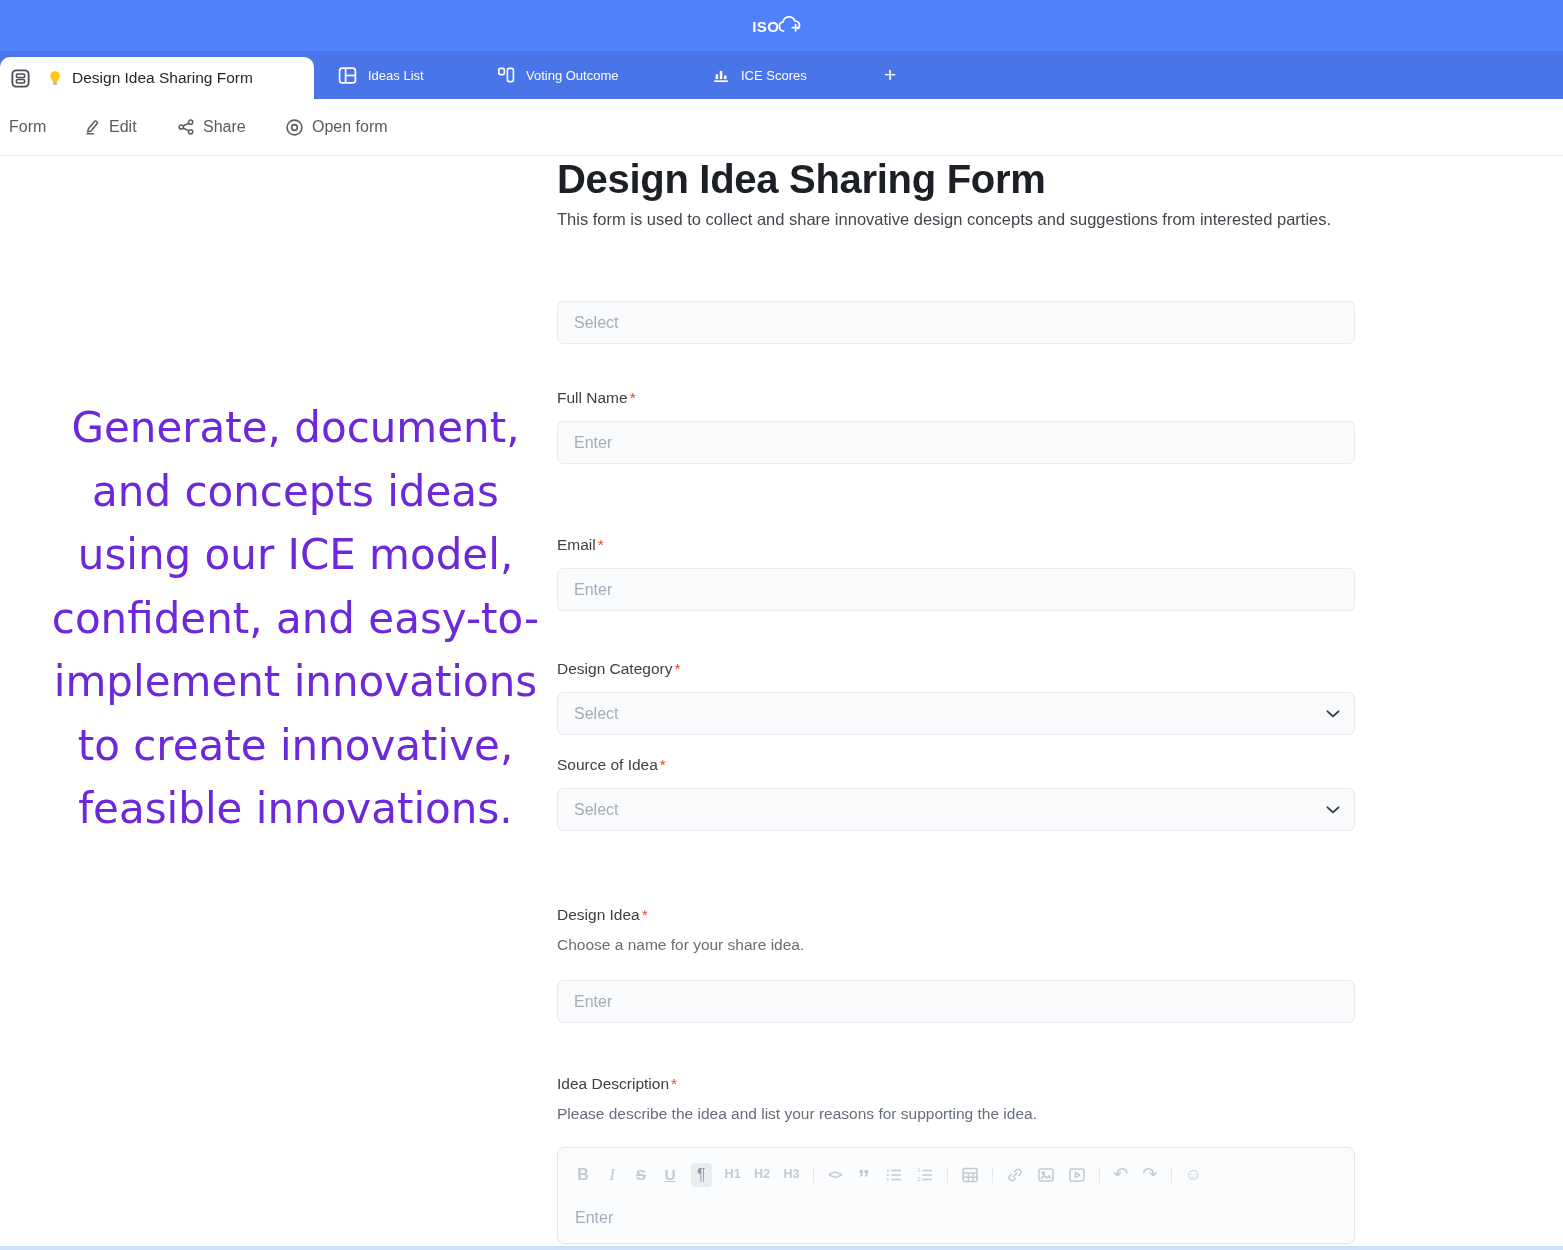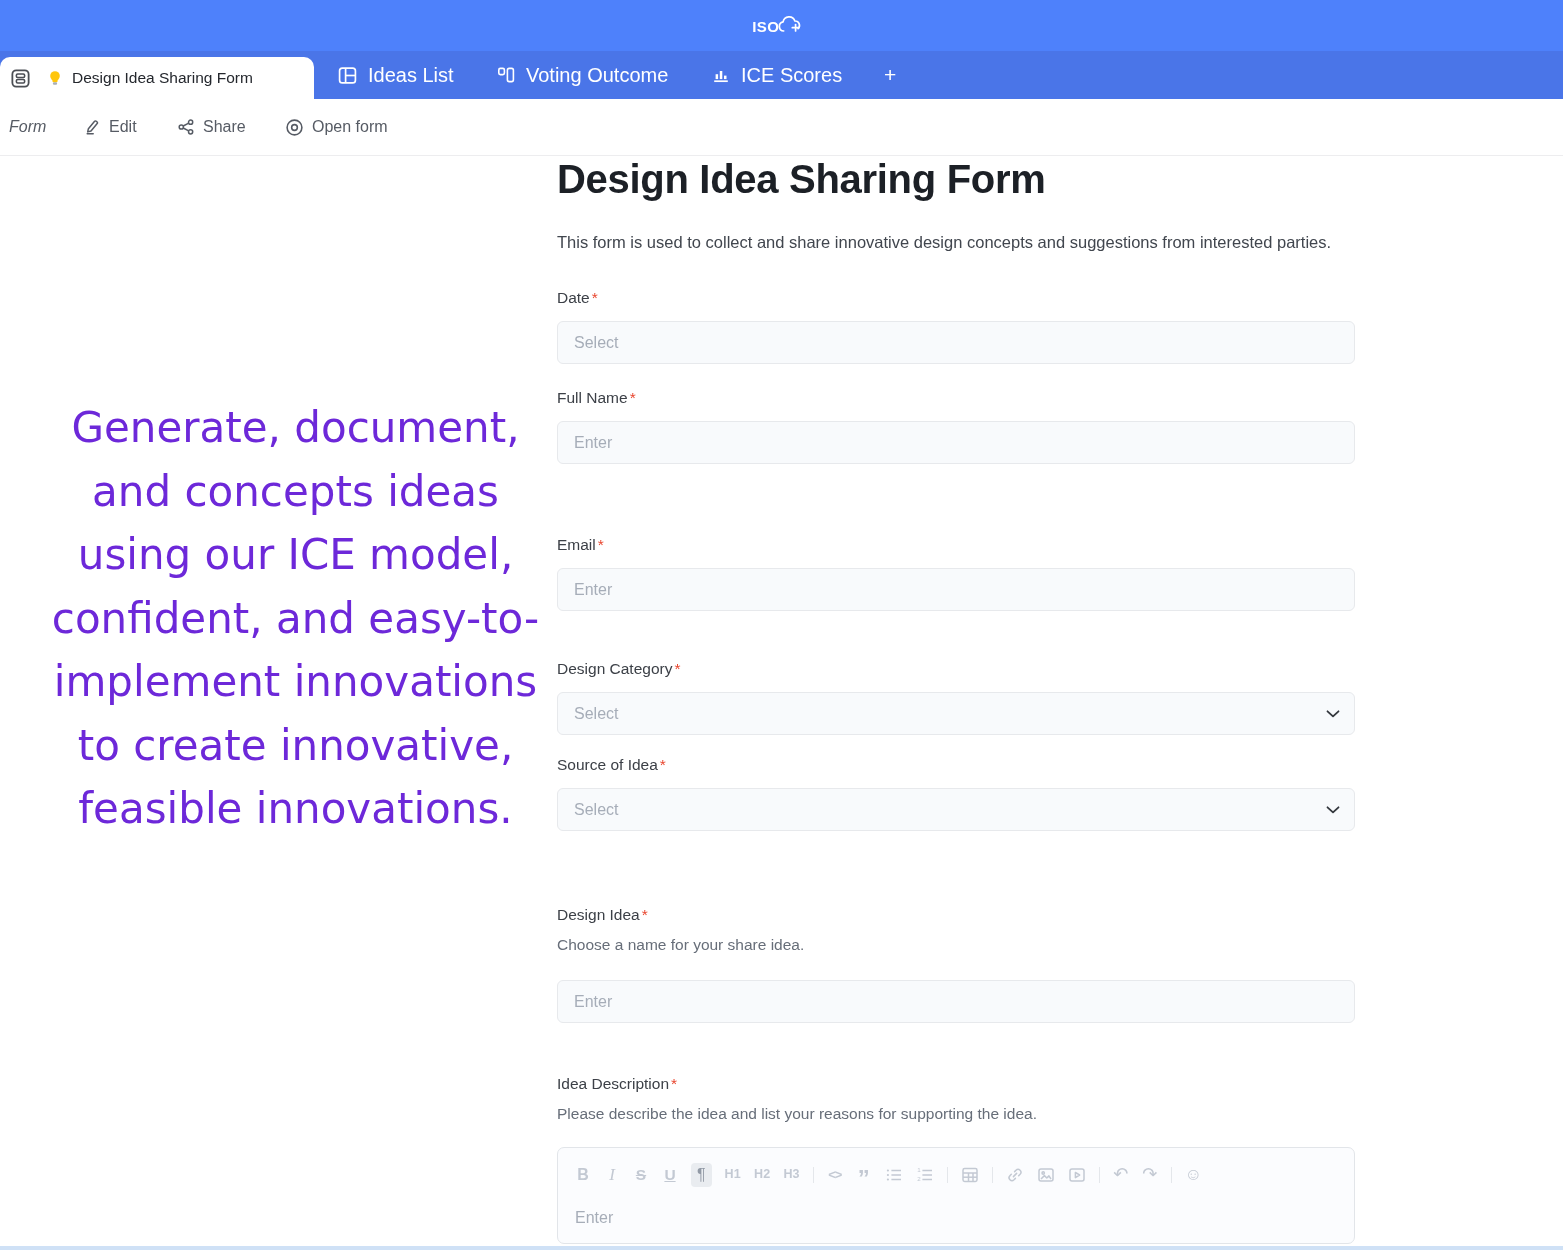--- a/index.html
+++ b/index.html
@@ -12,34 +12,34 @@
   .logo-text { color:#fff; font-weight:800; font-size:15px; letter-spacing:.5px; }
   .logo svg { margin-left:-5px; margin-top:-3px; }
 
   
   .tabrow { position:absolute; left:0; top:51px; width:100%; height:48px; background:#4a75e8; }
   .tab-active { position:absolute; left:0; bottom:0; width:314px; height:42px; background:#fff;
     border-radius:10px 10px 0 0; display:flex; align-items:center; padding-left:11px; cursor:pointer; }
   .tab-active .tab-label { margin-left:9px; font-size:15.5px; color:#24272d; font-weight:500; }
   .tab-active .bulb { margin-left:17px; }
   .tab { position:absolute; top:0; height:48px; display:flex; align-items:center; gap:11px; color:#fff;
-    font-size:20px; font-weight:500; cursor:pointer; }
+    font-size:13px; font-weight:500; cursor:pointer; }
   .tab-add { position:absolute; top:0; height:48px; display:flex; align-items:center; color:#fff;
     font-size:21px; font-weight:300; cursor:pointer; }
 
   
   .toolbar { position:absolute; left:0; top:99px; width:100%; height:57px; background:#fff; border-bottom:1px solid #ededef; }
   .tb-item { position:absolute; top:0; height:56px; display:flex; align-items:center; gap:8px;
     color:#565b64; font-size:16px; cursor:pointer; }
-  .tb-plain { cursor:default;font-style:italic; }
+  .tb-plain { cursor:default; }
 
   
   .form-title { position:absolute; left:557px; top:157px; width:800px; font-size:40px; font-weight:650;
     color:#1c2026; letter-spacing:-.3px; }
-  .form-desc { position:absolute; left:557px; top:228px; width:800px; font-size:16.5px; line-height:28px; color:#41464e; }
+  .form-desc { position:absolute; left:557px; top:205px; width:800px; font-size:16.5px; line-height:28px; color:#41464e; }
 
   .field { position:absolute; left:557px; width:798px; }
   .f-label { font-size:15.5px; color:#3c4047; height:20px; }
   .f-req { color:#e8442c; margin-left:2px; }
   .f-helper { margin-top:10px; font-size:15.5px; color:#676e79; height:22px; }
   .f-input { display:block; width:798px; height:43px; margin-top:12px; background:#f8fafc; border:1px solid #e7e9ec;
     border-radius:6px; padding:0 16px; font-size:16px; color:#2a2e35; font-family:inherit; outline:none; }
   .f-input::placeholder { color:#a6adb8; opacity:1; }
   .helper-gap { margin-top:22px; }
   .f-select { position:relative; width:798px; height:43px; margin-top:12px; background:#f8fafc; border:1px solid #e7e9ec;
@@ -162,21 +162,20 @@
           <circle cx="9" cy="9" r="2.7"></circle>
       </svg>
       <span>Open form</span>
     </span>
   </div>
 
   <h1 class="form-title">Design Idea Sharing Form</h1>
   <p class="form-desc">This form is used to collect and share innovative design concepts and suggestions from interested parties.</p>
 
   <div class="field" style="top:289px">
-    <div class="f-label"><span>Date</span><span class="f-req">*</span></div>
     <input class="f-input" placeholder="Select" style="">
   </div>
 
   <div class="field" style="top:389px">
     <div class="f-label"><span>Full Name</span><span class="f-req">*</span></div>
     <input class="f-input" placeholder="Enter" style="">
   </div>
 
   <div class="field" style="top:536px">
     <div class="f-label"><span>Email</span><span class="f-req">*</span></div>

